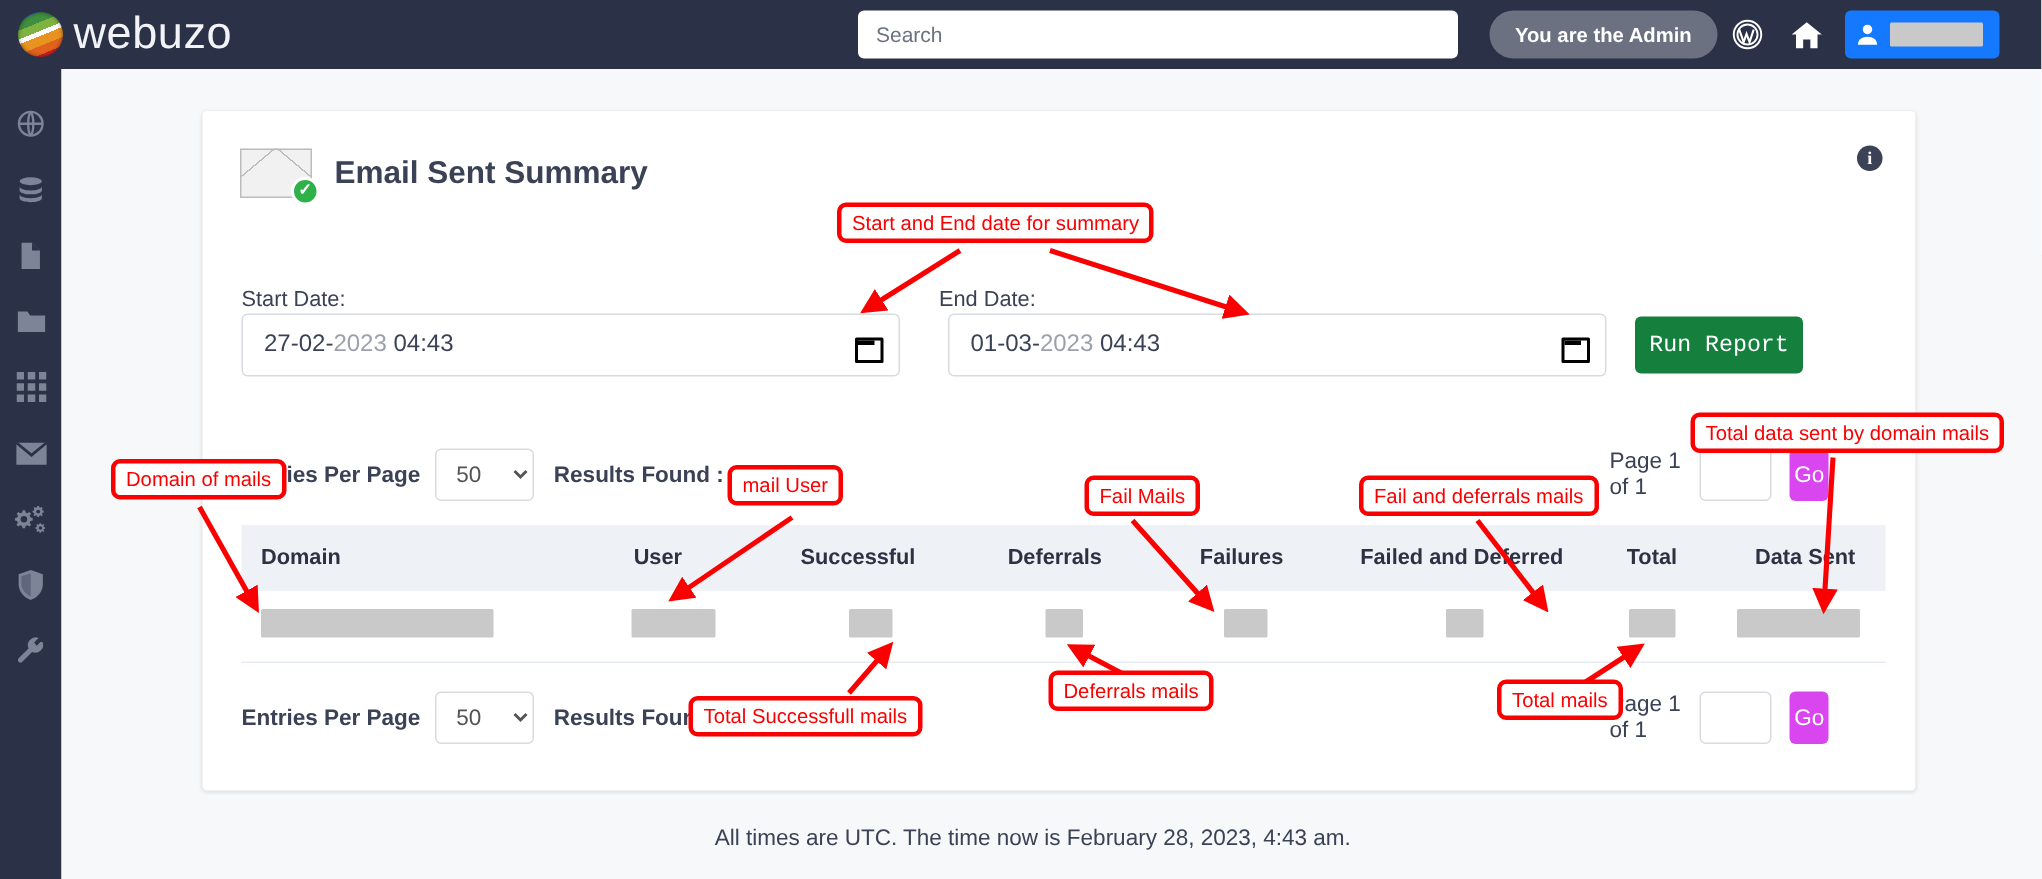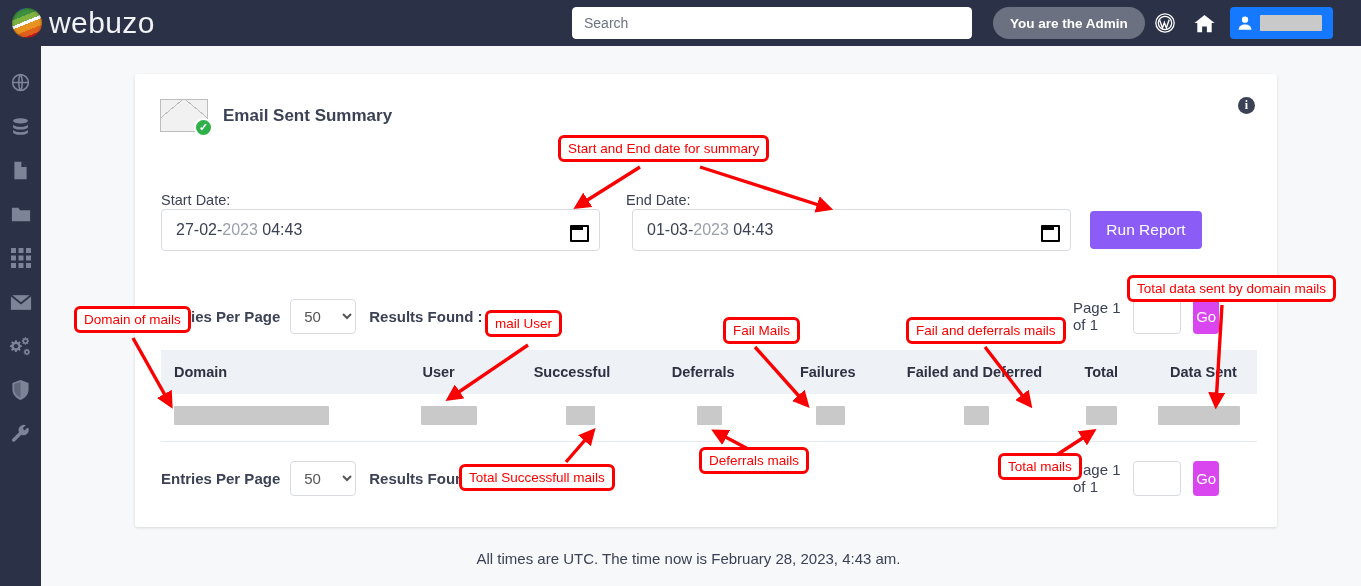--- a/index.html
+++ b/index.html
@@ -95,21 +95,21 @@
     background:
       linear-gradient(to bottom right, transparent 47%, #bdbdbd 47%, #bdbdbd 50%, transparent 50%) no-repeat left top / 24px 20px,
       linear-gradient(to bottom left,  transparent 47%, #bdbdbd 47%, #bdbdbd 50%, transparent 50%) no-repeat right top / 24px 20px;
   }
   .mail-icon .check {
     position: absolute; right: -5px; bottom: -5px; width: 19px; height: 19px;
     background: #2fb14a; border-radius: 50%; border: 2px solid #fff;
     display: flex; align-items: center; justify-content: center;
     color: #fff; font-size: 11px; font-weight: bold; line-height: 1;
   }
-  .card-title { font-size: 17px; font-weight: bold; color: #3b4256; }
+  .card-title { font-size: 21px; font-weight: bold; color: #3b4256; }
 
   .info-icon {
     position: absolute; right: 22px; top: 23px; width: 17px; height: 17px;
     border-radius: 50%; background: #3b4256; color: #fff;
     font-size: 12px; font-weight: bold; font-family: "Liberation Serif", serif;
     display: flex; align-items: center; justify-content: center;
   }
 
   
   .field-label {
@@ -133,22 +133,22 @@
     content: ""; position: absolute; left: 0; top: 3px; width: 15px; height: 13px;
     border: 2px solid #000; border-radius: 1px;
   }
   .cal-icon::after {
     content: ""; position: absolute; left: 2px; top: 5px; width: 11px; height: 3px;
     background: #000;
   }
 
   .run-report {
     position: absolute; left: 1090px; top: 211px; width: 112px; height: 38px;
-    background: #8b5cf6; color: #fff; border: none; border-radius: 4px;
-    font-size: 15.5px; font-family: Liberation Sans, sans-serif; cursor: pointer;
+    background: #15803d; color: #fff; border: none; border-radius: 4px;
+    font-size: 15.5px; font-family: Liberation Mono, monospace; cursor: pointer;
   }
 
   
   .pager { position: absolute; height: 40px; display: flex; align-items: center; }
   .pager-top { left: 161px; top: 296px; }
   .pager-bot { left: 161px; top: 458px; }
   .pager-label { font-size: 15px; font-weight: bold; color: #3b4256; }
   .epp-select {
     margin-left: 10px; width: 66px; height: 35px; border: 1px solid #d7dbe0;
     border-radius: 4px; background: #fff; font-size: 15px; color: #555;

